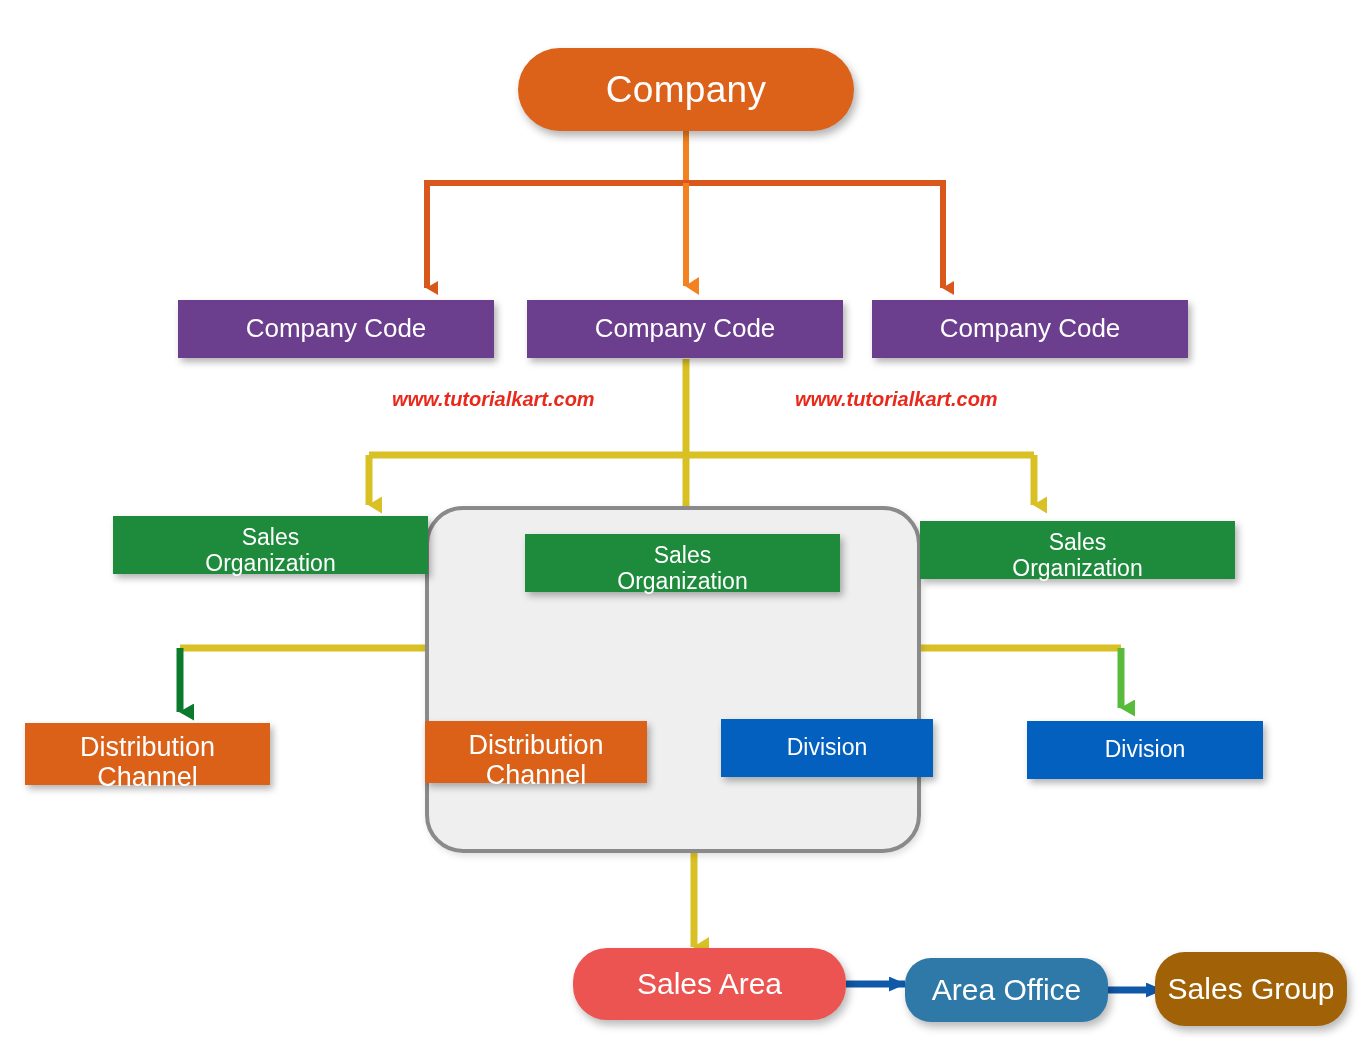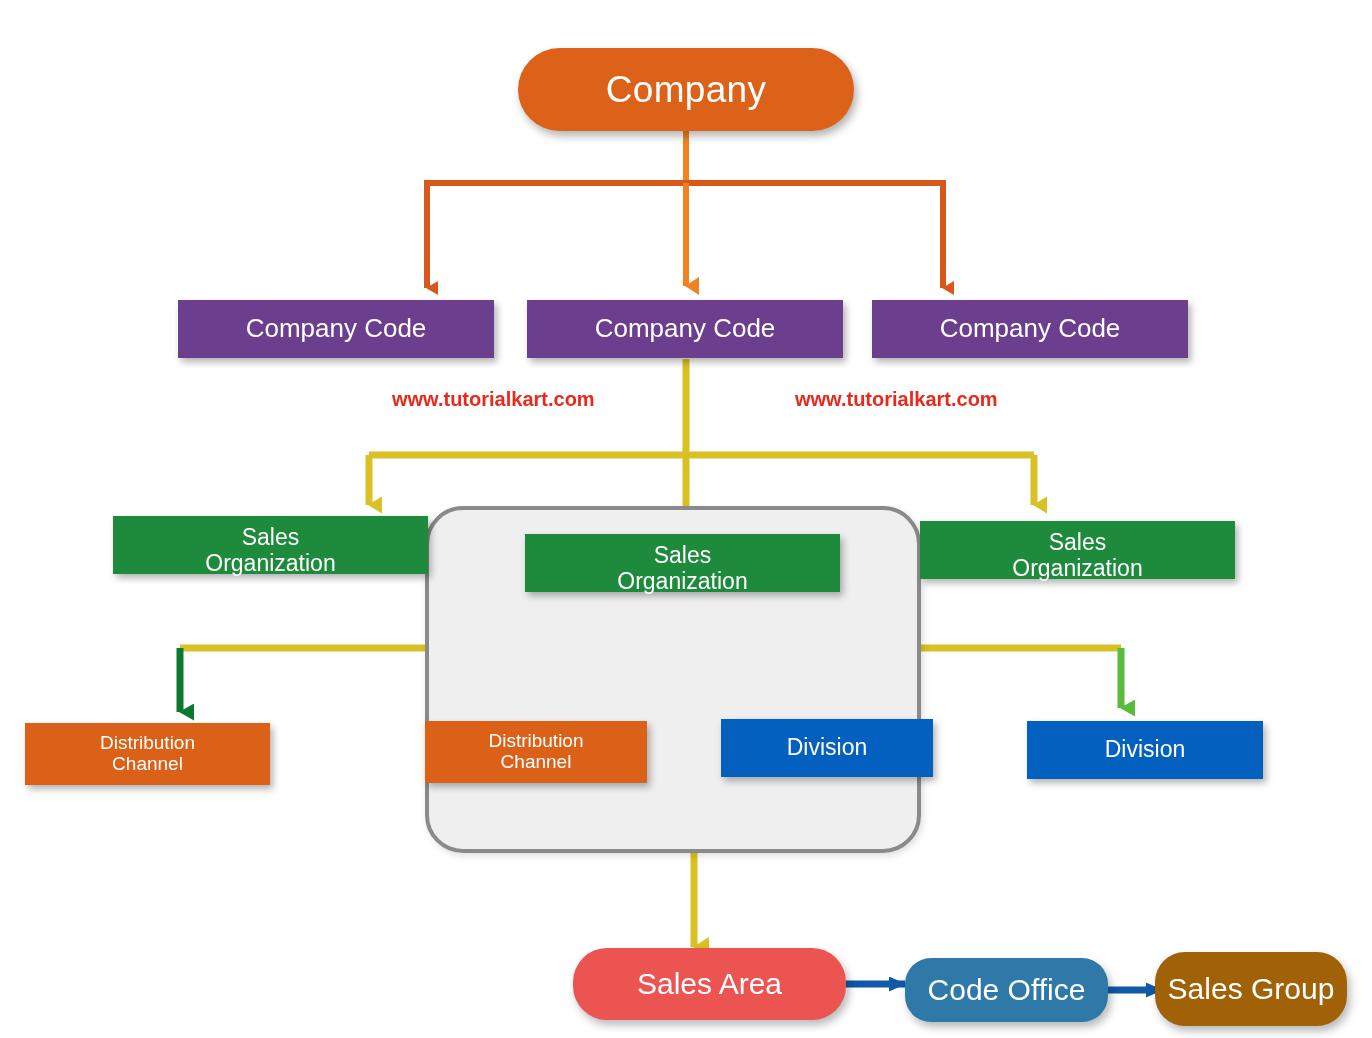--- a/index.html
+++ b/index.html
@@ -57,21 +57,21 @@
     left:518px; top:48px; width:336px; height:83px;
     font-size:37px; letter-spacing:0.3px;
   }
   .lvl-cc{
     height:58px; font-size:26px;
   }
   .lvl-so{
     height:58px; font-size:23px;
   }
   .lvl-dc{
-    height:62px; font-size:19px;
+    height:62px; font-size:27px;
   }
   .lvl-div{
     height:58px; font-size:23px;margin-left:9px;
   }
   .overflow-text{
     align-items:flex-start;
     padding-top:9px;
   }
   .bottom-node{ font-size:30px; }
 
@@ -83,20 +83,21 @@
     background:#efefef;
     border:4px solid #8a8a8a;
     border-radius:38px;
     box-sizing:border-box;
     box-shadow:2px 3px 7px rgba(0,0,0,0.13);
   }
   
   .watermark{
     position:absolute;
     color:#e8291c;
+    font-style:italic;
     font-weight:bold;
     font-size:20px;
     white-space:nowrap;
   }
 </style>
 </head>
 <body>
 
 <div id="stage">
 
@@ -193,17 +194,17 @@
 
   <div class="node rect lvl-dc overflow-text" style="left:425px; top:721px; width:222px; background:#DB6119;">Distribution
 Channel</div>
 
   <div class="node rect lvl-div" style="left:712px; top:719px; width:212px; background:#0460BE;">Division</div>
 
   <div class="node rect lvl-div" style="left:1018px; top:721px; width:236px; background:#0460BE;">Division</div>
 
   <div class="node softpill bottom-node tex" style="left:573px; top:948px; width:273px; height:72px; background:#EB5450;">Sales Area</div>
 
-  <div class="node softpill bottom-node tex" style="left:905px; top:958px; width:203px; height:64px; background:#2E79A8; border-radius:26px;">Code Office</div>
+  <div class="node softpill bottom-node tex" style="left:905px; top:958px; width:203px; height:64px; background:#2E79A8; border-radius:26px;">Area Office</div>
 
   <div class="node softpill bottom-node" style="left:1155px; top:952px; width:192px; height:74px; background:#a16207; border-radius:30px;">Sales Group</div>
 
 </div>
 
 </body></html>

